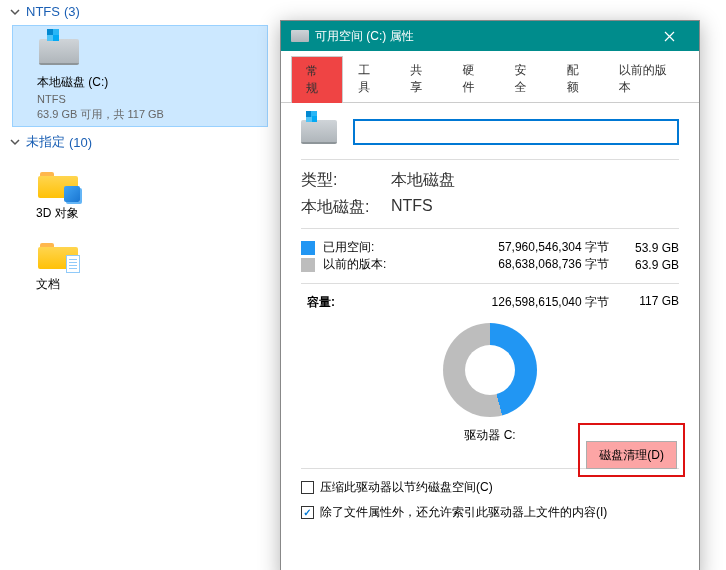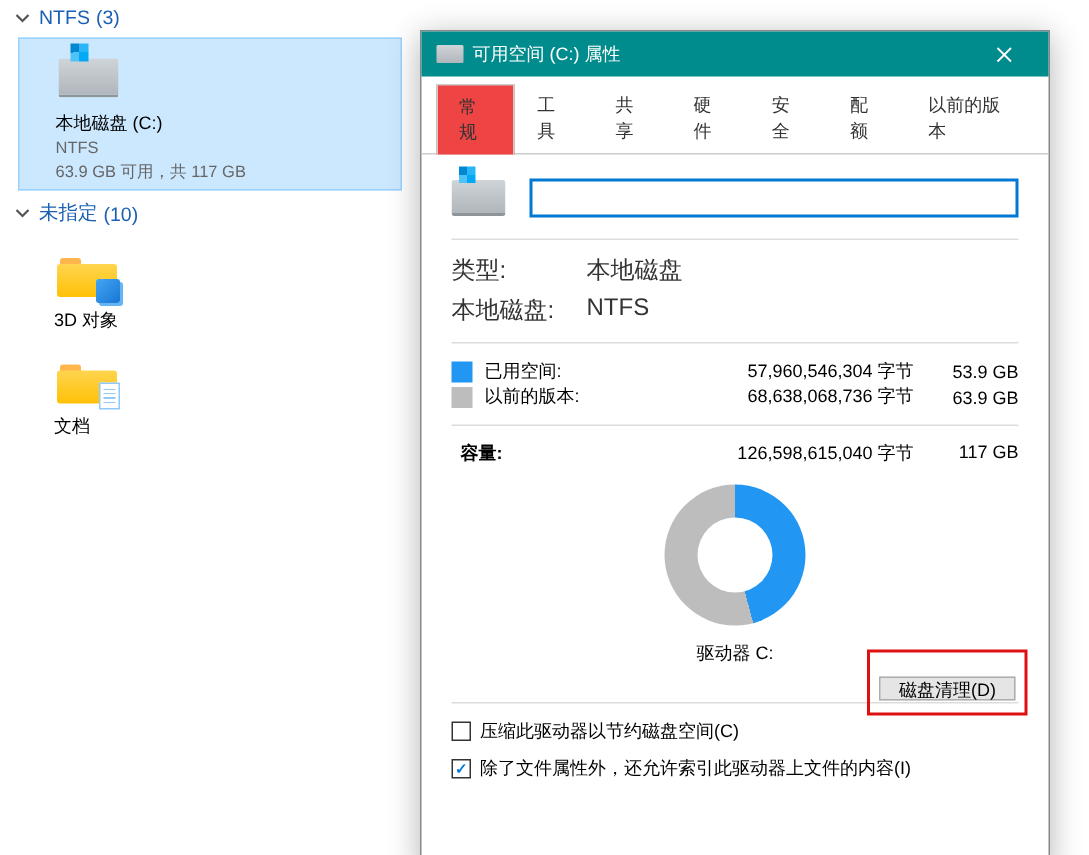--- a/index.html
+++ b/index.html
@@ -63,21 +63,21 @@
 
 .cap-row { display: flex; font-size: 12px; margin: 10px 0; }
 .cap-row .usage-label { margin-left: 6px; font-weight: bold; }
 
 .pie-section { display: flex; align-items: flex-end; justify-content: center; gap: 20px; margin: 12px 0 6px; position: relative; }
 .donut { width: 94px; height: 94px; border-radius: 50%; position: relative; }
 .donut::after { content: ""; position: absolute; top: 22px; left: 22px; width: 50px; height: 50px; background: #fff; border-radius: 50%; }
 .drive-label { font-size: 12px; text-align: center; margin-top: 10px; }
 
 .cleanup-box { position: absolute; right: 14px; bottom: 102px; border: 2px solid #d11; padding: 16px 6px 6px; }
-.btn { height: 16px; padding: 0 12px; font-size: 12px; background: #e5e5e5; border: 1px solid #adadad; cursor: pointer; }
+.btn { height: 28px; padding: 0 12px; font-size: 12px; background: #fca5a5; border: 1px solid #adadad; cursor: pointer; }
 
 .check-row { display: flex; align-items: center; font-size: 12px; margin: 8px 0; gap: 6px; text-align: right; }
 .checkbox { width: 13px; height: 13px; border: 1px solid #333; display: flex; align-items: center; justify-content: center; font-size: 10px; cursor: pointer; }
 .checkbox.checked::after { content: "✓"; color: #0078d4; font-weight: bold; }
 </style>
 </head>
 <body>
 
 <div class="explorer">
   <div class="group-header">

